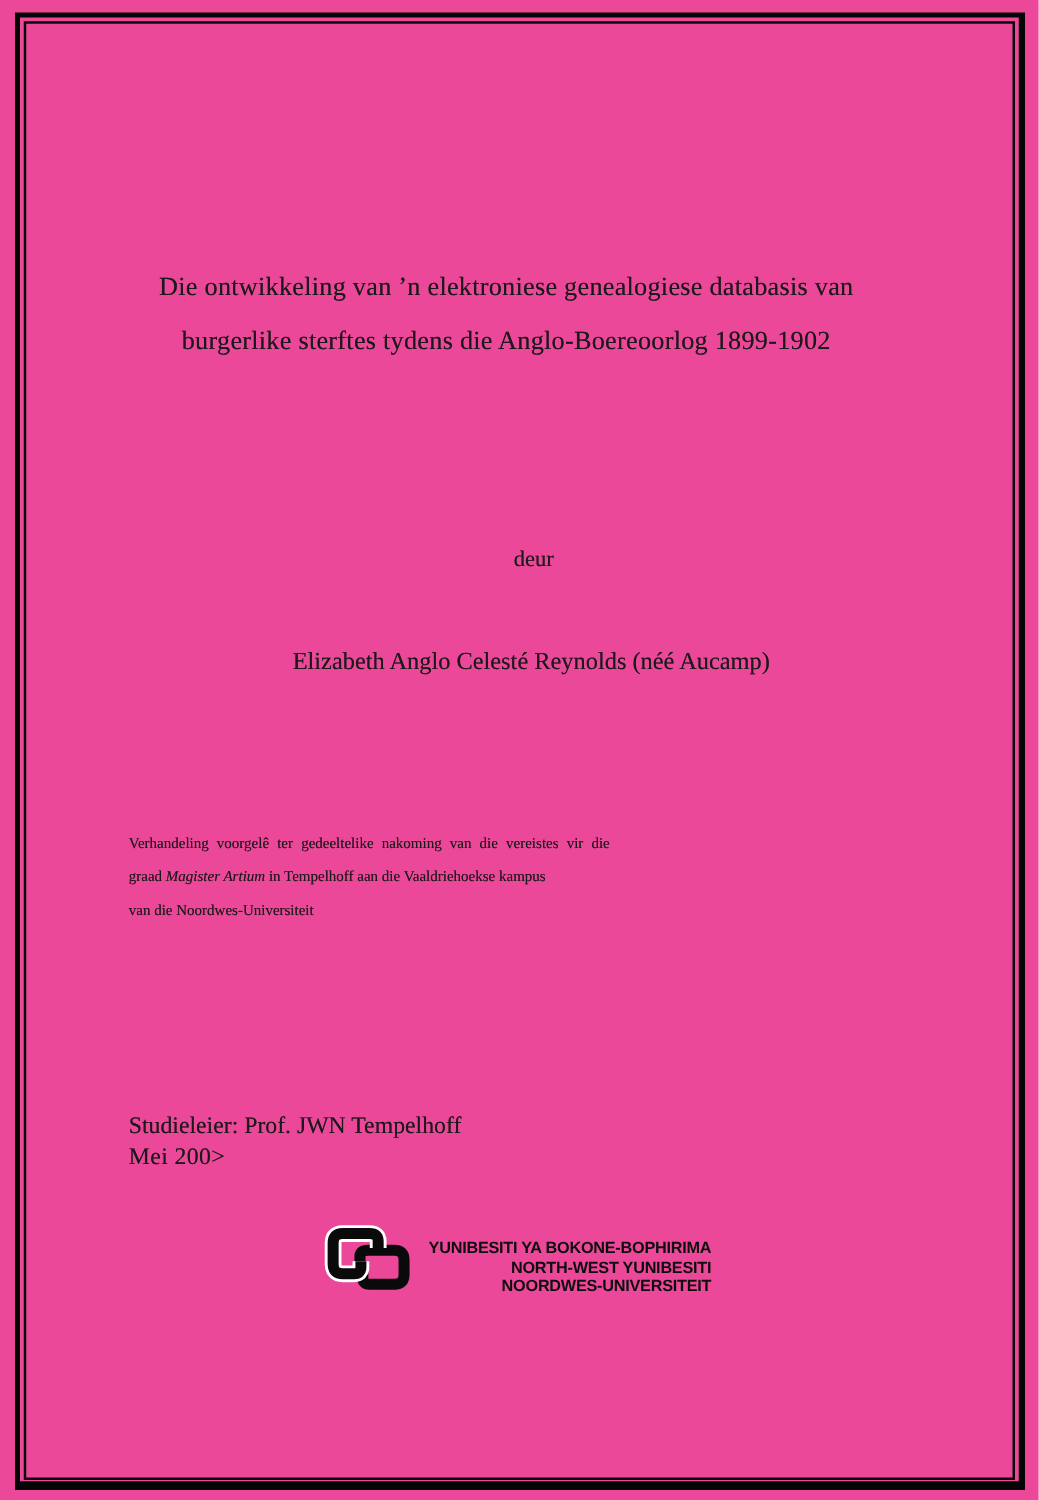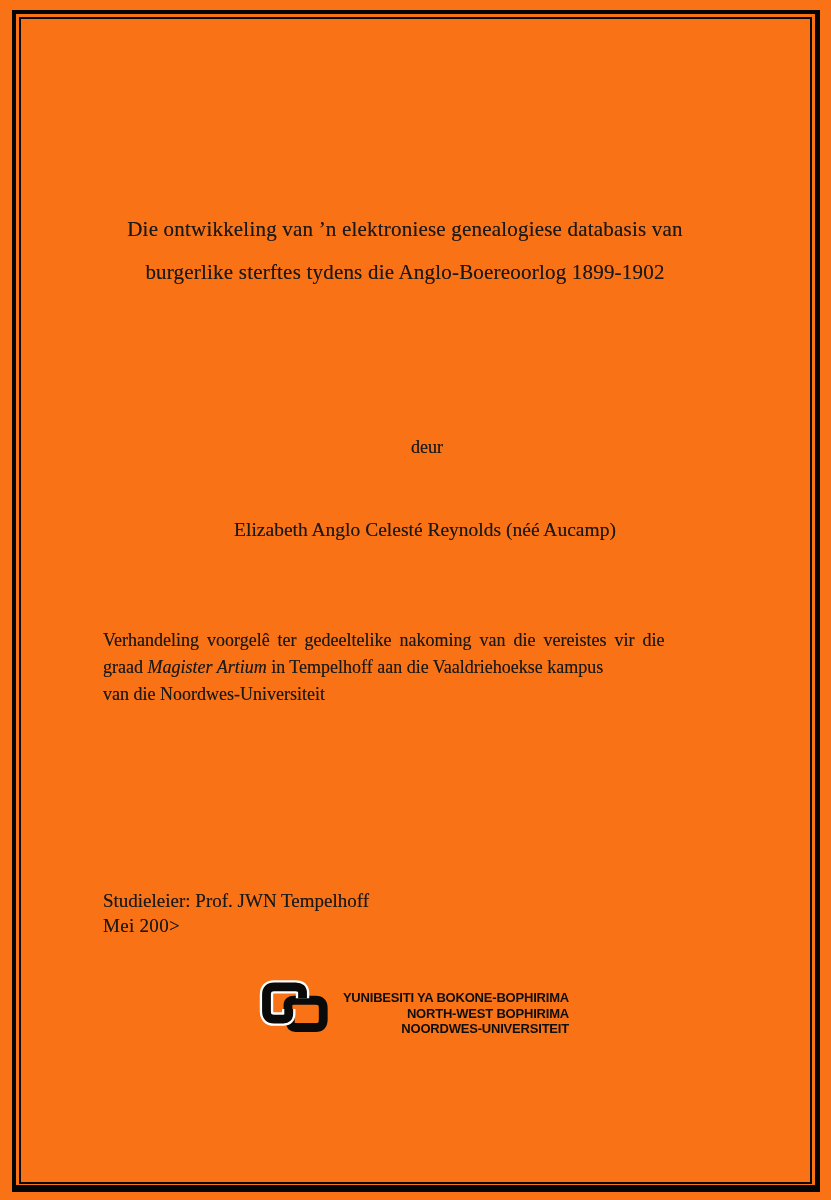--- a/index.html
+++ b/index.html
@@ -1,20 +1,20 @@
 <!DOCTYPE html>
 <html><head>
 <meta charset="utf-8">
 <style>
   html, body { margin: 0; padding: 0; background: #ffffff; }
   .page {
     position: relative;
     width: 831px;
     height: 1200px;
-    background: #f97316;
+    background: #ec4899;
     font-family: "Liberation Serif", serif;
     color: #1a1a1a;
     overflow: hidden;
   }
   
   .frame-outer {
     position: absolute;
     left: 12px; top: 10px; right: 11px; bottom: 8px;
     border: solid #050505;
     border-width: 4px 5px 7px 4px;
@@ -43,22 +43,22 @@
     font-size: 18px;
   }
   .author {
     position: absolute;
     left: 30px; width: 790px; top: 519px;
     text-align: center;
     font-size: 19.5px;
   }
   .declaration {
     position: absolute;
-    left: 103px; top: 627px; width: 632px;
-    font-size: 18px;
+    left: 103px; top: 661px; width: 632px;
+    font-size: 12px;
     line-height: 27px;
   }
   .declaration .justified { display: block; word-spacing: 3.5px; }
   .declaration .plain { display: block; }
   .declaration .italic { font-style: italic; }
 
   .supervisor-block {
     position: absolute;
     left: 103px; top: 888px;
     font-size: 19px;
@@ -116,17 +116,17 @@
   <svg class="logo-mark" viewBox="0 0 120 95" xmlns="http://www.w3.org/2000/svg" aria-hidden="true">
 
     <path d="M 43 45 V 40 Q 43 33.5 51 33.5 H 79 Q 89 33.5 89 43.5 V 59 Q 89 69 79 69 H 53 Q 46 69 46 62 V 57" fill="none" stroke="#0a0a0a" stroke-width="11.5"></path>
 
     <path d="M 62 31 V 24 Q 62 16 53 16 H 25 Q 15 16 15 26 V 48 Q 15 58 25 58 H 37 Q 44 58 44 51 V 45" fill="none" stroke="#ffffff" stroke-width="17.5"></path>
     <path d="M 62 31 V 24 Q 62 16 53 16 H 25 Q 15 16 15 26 V 48 Q 15 58 25 58 H 37 Q 44 58 44 51 V 45" fill="none" stroke="#0a0a0a" stroke-width="11.5"></path>
   </svg>
 
   <div class="logo-text">
     <div>YUNIBESITI YA BOKONE-BOPHIRIMA</div>
-    <div>NORTH-WEST BOPHIRIMA</div>
+    <div>NORTH-WEST YUNIBESITI</div>
     <div>NOORDWES-UNIVERSITEIT</div>
   </div>
 
 </div>
 
 </body></html>

